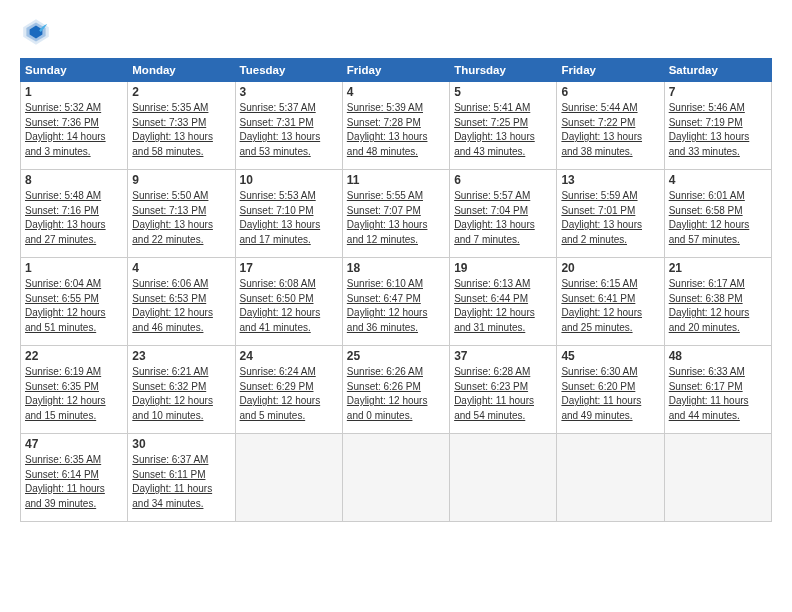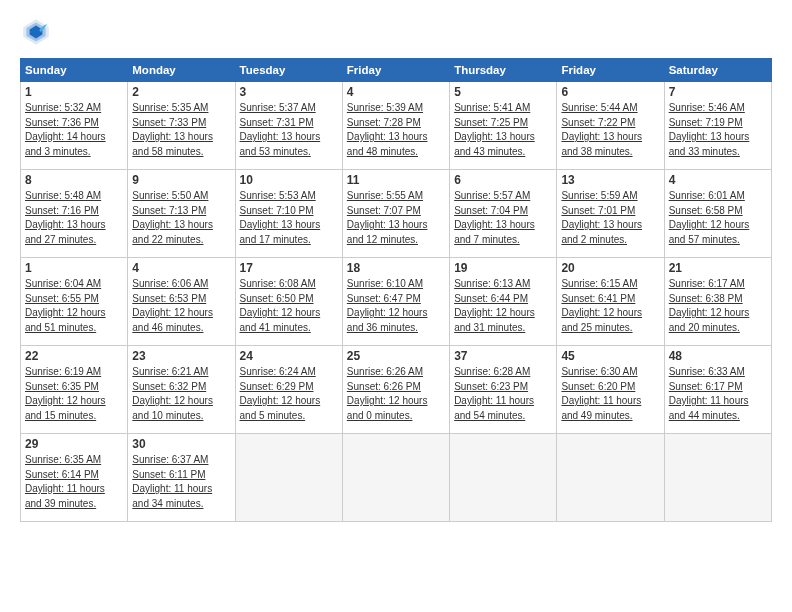--- a/index.html
+++ b/index.html
@@ -245,21 +245,21 @@
             <span class="day-num">45</span>
 <div class="day-info">Sunrise: 6:30 AM<br>Sunset: 6:20 PM<br>Daylight: 11 hours and 49 minutes.</div>
           </td>
           <td>
             <span class="day-num">48</span>
 <div class="day-info">Sunrise: 6:33 AM<br>Sunset: 6:17 PM<br>Daylight: 11 hours and 44 minutes.</div>
           </td>
         </tr>
         <tr>
           <td>
-            <span class="day-num">29</span>
+            <span class="day-num">47</span>
 <div class="day-info">Sunrise: 6:35 AM<br>Sunset: 6:14 PM<br>Daylight: 11 hours and 39 minutes.</div>
           </td>
           <td>
             <span class="day-num">30</span>
 <div class="day-info">Sunrise: 6:37 AM<br>Sunset: 6:11 PM<br>Daylight: 11 hours and 34 minutes.</div>
           </td>
           <td class="empty"></td>
           <td class="empty"></td>
           <td class="empty"></td>
           <td class="empty"></td>

